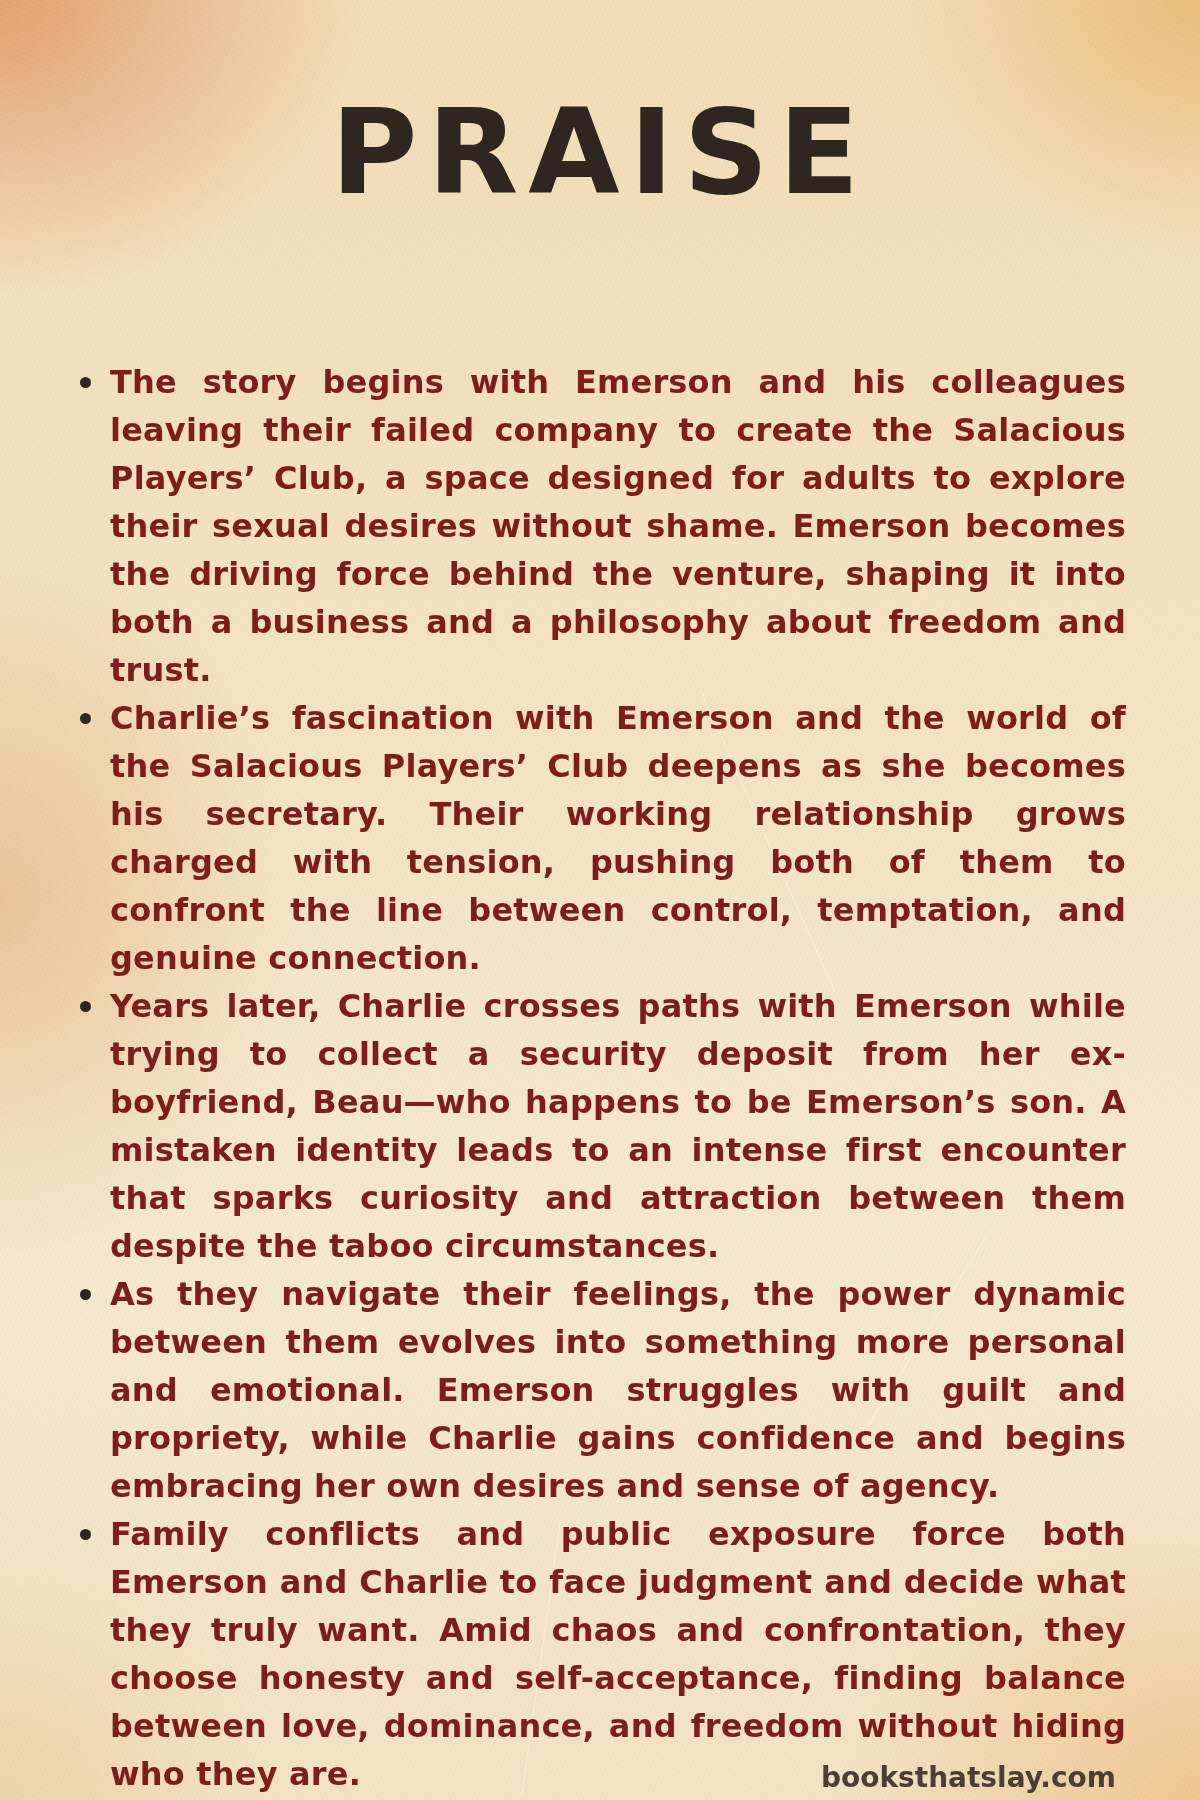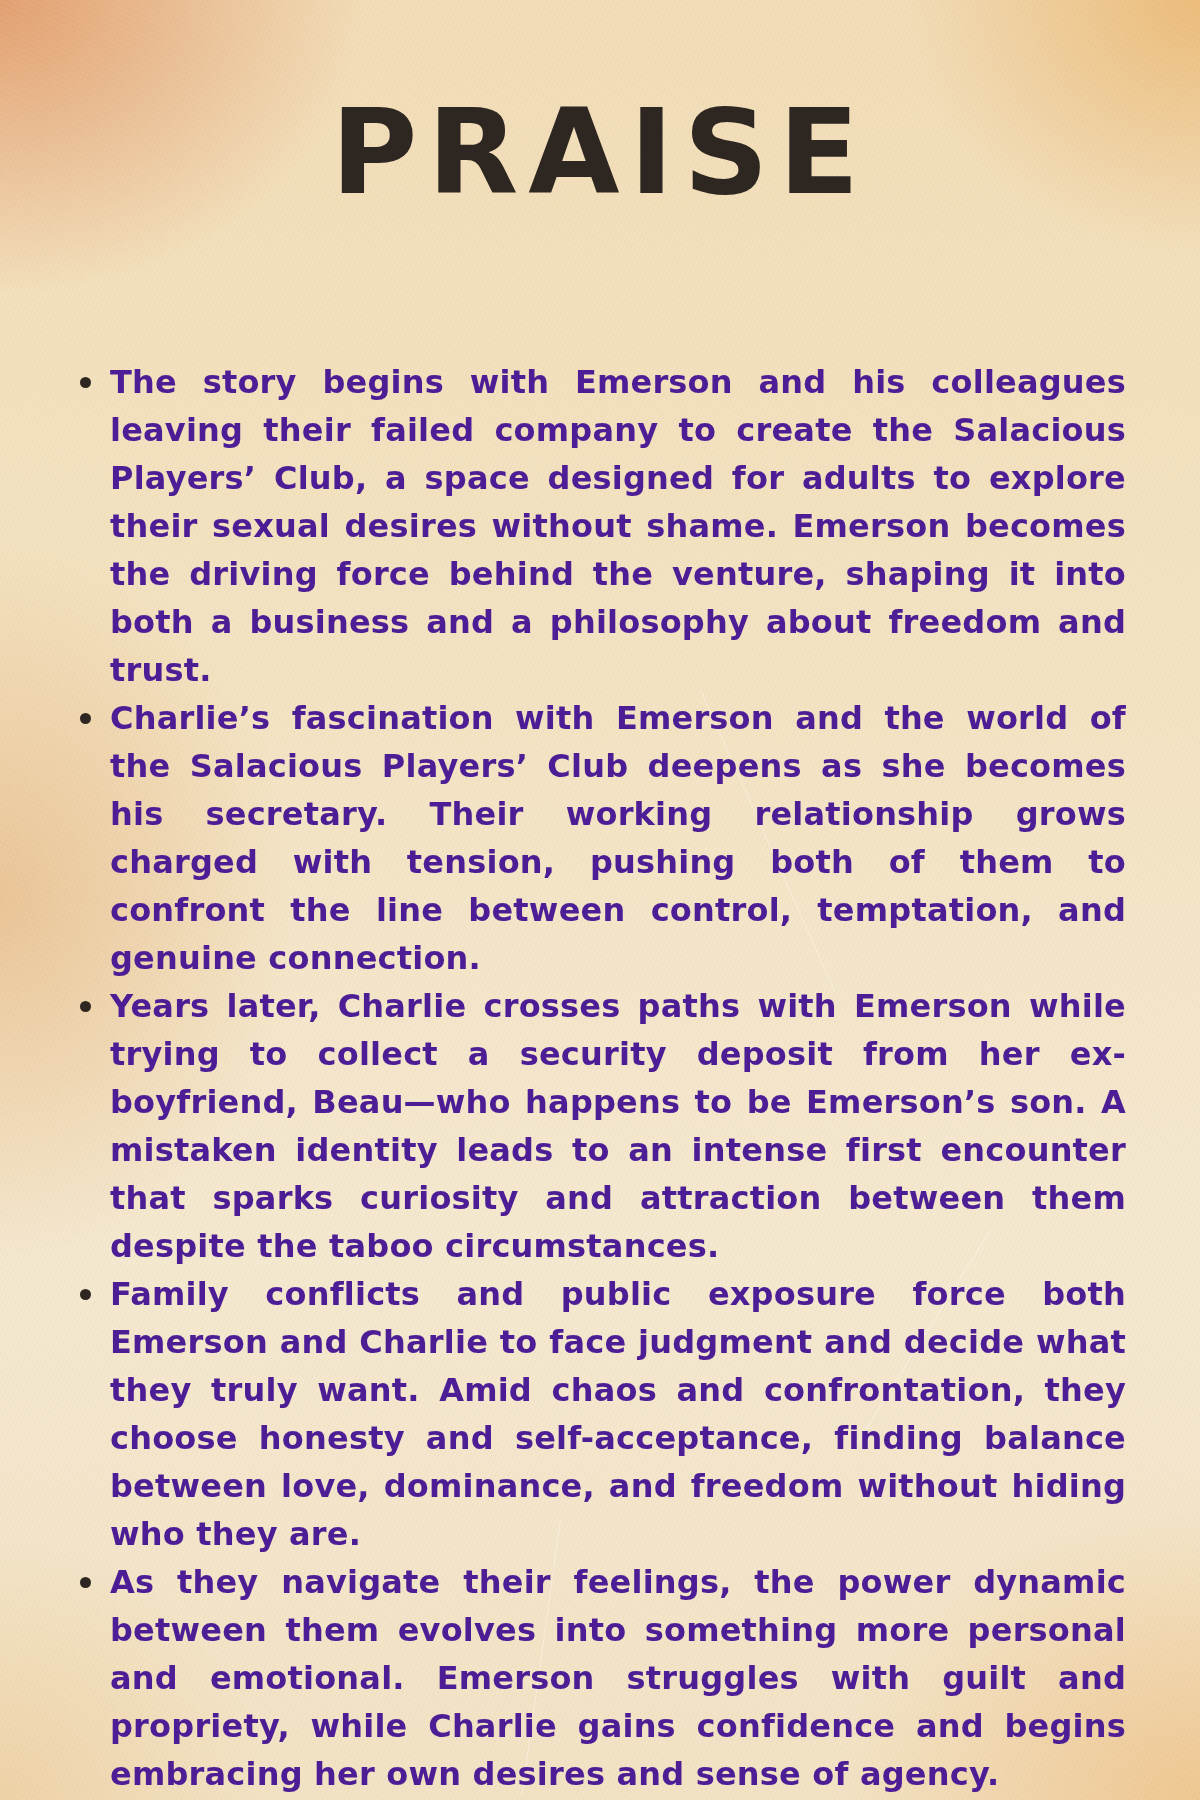--- a/index.html
+++ b/index.html
@@ -74,21 +74,21 @@
       padding: 0;
       list-style: none;
     }
     .point {
       position: relative;
       font-family: "DejaVu Sans", sans-serif;
       font-weight: bold;
       font-size: 32px;
       line-height: 48px;
       text-align: justify;
-      color: #4c1d95;
+      color: #7f1d1d;
       letter-spacing: 0.2px;
     }
     .bullet {
       position: absolute;
       left: -30px;
       top: 19px;
       width: 11px;
       height: 11px;
       border-radius: 50%;
       background: #2e2620;
@@ -123,21 +123,22 @@
     <li class="point">
       <span class="bullet"></span>
       <span>Charlie’s fascination with Emerson and the world of the Salacious Players’ Club deepens as she becomes his secretary. Their working relationship grows charged with tension, pushing both of them to confront the line between control, temptation, and genuine connection.</span>
     </li>
     <li class="point">
       <span class="bullet"></span>
       <span>Years later, Charlie crosses paths with Emerson while trying to collect a security deposit from her ex-boyfriend, Beau—who happens to be Emerson’s son. A mistaken identity leads to an intense first encounter that sparks curiosity and attraction between them despite the taboo circumstances.</span>
     </li>
     <li class="point">
       <span class="bullet"></span>
-      <span>Family conflicts and public exposure force both Emerson and Charlie to face judgment and decide what they truly want. Amid chaos and confrontation, they choose honesty and self-acceptance, finding balance between love, dominance, and freedom without hiding who they are.</span>
+      <span>As they navigate their feelings, the power dynamic between them evolves into something more personal and emotional. Emerson struggles with guilt and propriety, while Charlie gains confidence and begins embracing her own desires and sense of agency.</span>
     </li>
     <li class="point">
       <span class="bullet"></span>
-      <span>As they navigate their feelings, the power dynamic between them evolves into something more personal and emotional. Emerson struggles with guilt and propriety, while Charlie gains confidence and begins embracing her own desires and sense of agency.</span>
+      <span>Family conflicts and public exposure force both Emerson and Charlie to face judgment and decide what they truly want. Amid chaos and confrontation, they choose honesty and self-acceptance, finding balance between love, dominance, and freedom without hiding who they are.</span>
     </li>
   </ul>
 
+  <div class="footer">booksthatslay.com</div>
 </div>
 
 </body></html>

